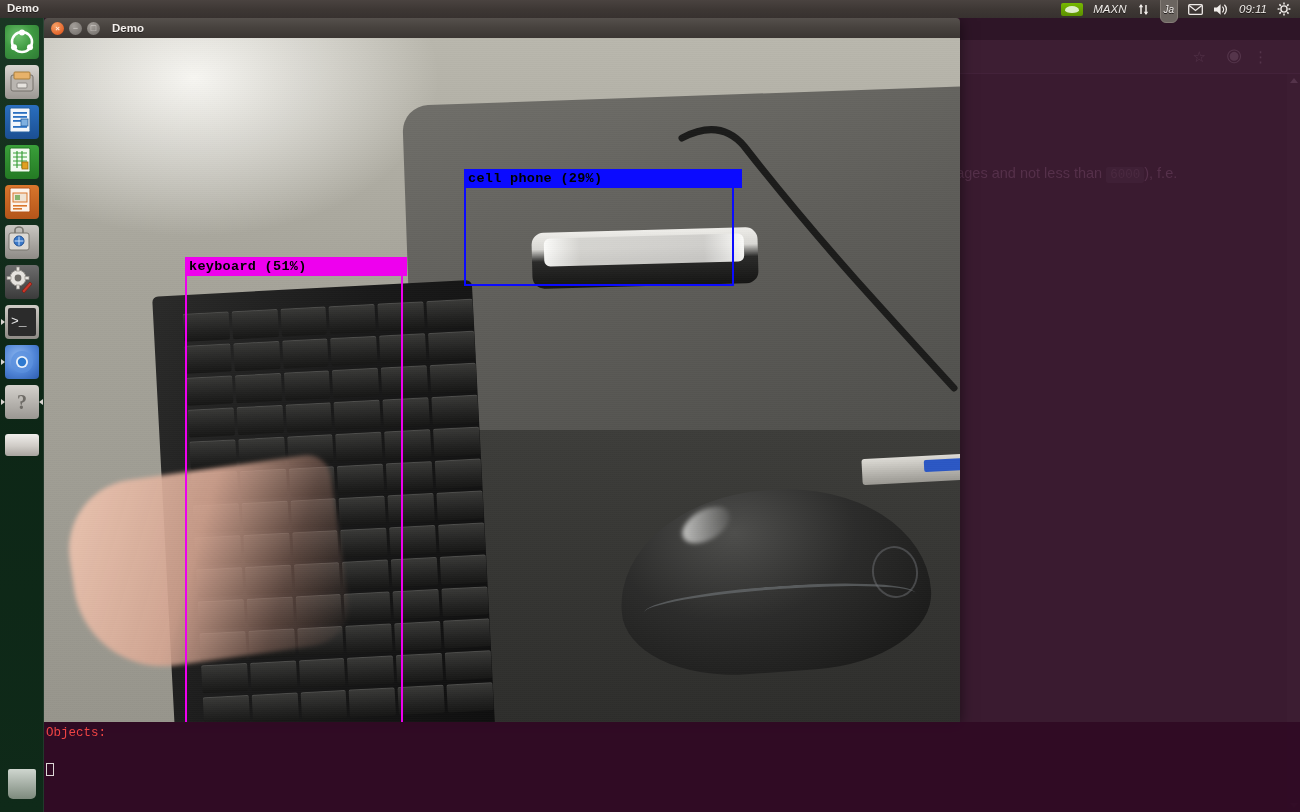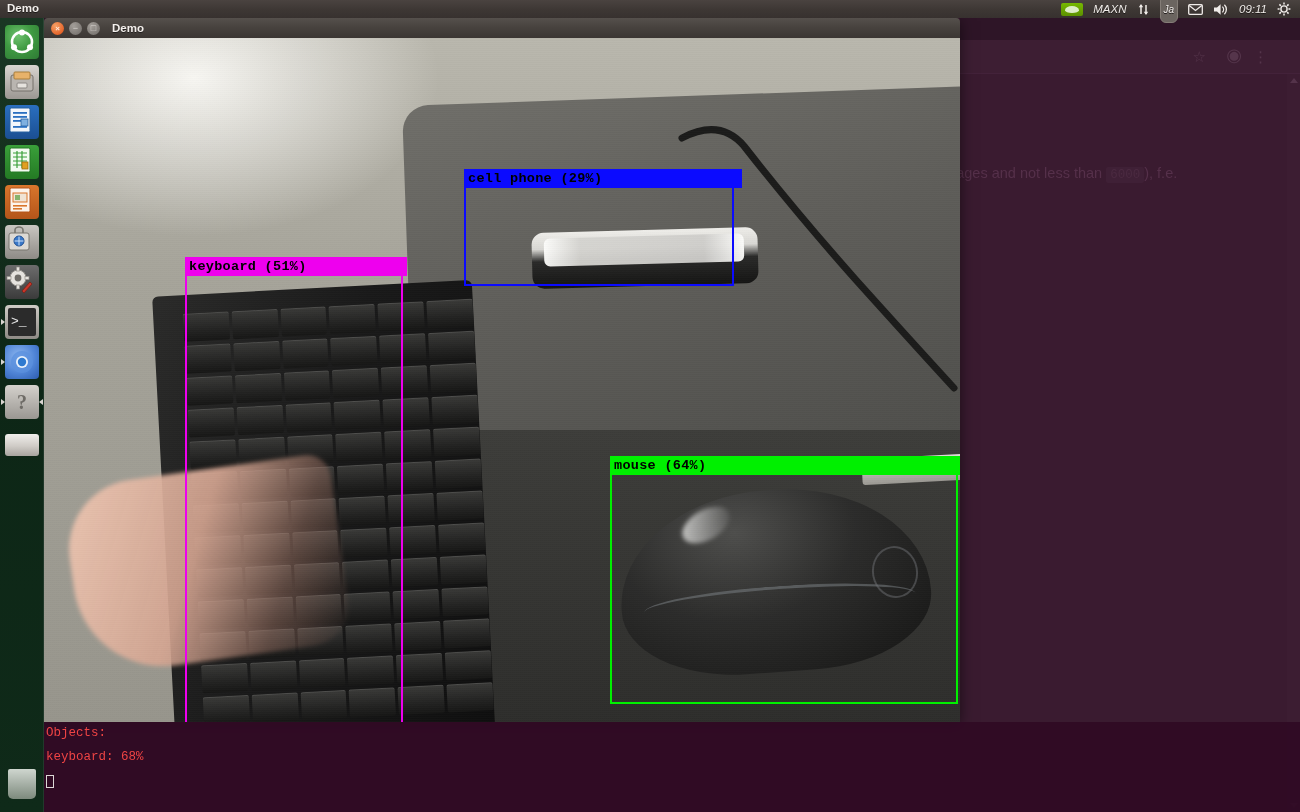--- a/index.html
+++ b/index.html
@@ -506,21 +506,20 @@
       </div>
     </div>
     <div id="bg-scrollbar"></div>
     <div id="bg-scroll-up"></div>
     <div id="bg-scroll-dn"></div>
   </div>
 
   <div id="terminal">
     <div class="tline">Objects:</div>
     <div class="tline"></div>
-    <div class="tline">keyboard: 68%</div>
     <div class="tline"></div>
     <div class="tline"><span id="term-cursor"></span></div>
   </div>
 
   <div id="demo-window">
     <div id="demo-titlebar">
       <div class="wbtn" id="wbtn-close">×</div>
       <div class="wbtn" id="wbtn-min">−</div>
       <div class="wbtn" id="wbtn-max">□</div>
       <div id="demo-title">Demo</div>
@@ -655,23 +654,20 @@
       <div class="scene-layer" id="mouse-hl"></div>
       <div class="scene-layer" id="mouse-seam"></div>
       <div class="scene-layer" id="mouse-wheel"></div>
       <div class="scene-layer" id="noise"></div>
 
       <div class="det-box" id="det-0" style="left: 420px; top: 148px; width: 270px; height: 100px; border-color: rgb(11, 11, 255);">
         <span class="det-label" style="background: rgb(11, 11, 255); top: -19px; min-width: 278px;">cell phone (29%)</span>
       </div>
       <div class="det-box" id="det-1" style="left: 141px; top: 236px; width: 218px; height: 459px; border-color: rgb(238, 0, 238);">
         <span class="det-label" style="background: rgb(238, 0, 238); top: -19px; min-width: 222px;">keyboard (51%)</span>
-      </div>
-      <div class="det-box" id="det-2" style="left: 566px; top: 435px; width: 348px; height: 231px; border-color: rgb(0, 240, 0);">
-        <span class="det-label" style="background: rgb(0, 240, 0); top: -19px; min-width: 352px;">mouse (64%)</span>
       </div>
     </div>
   </div>
 
   <div id="launcher">
     <div class="lnch-item" style="margin-top:4px;">
       <div class="lnch-icon ic-ubuntu">
         <svg width="26" height="26" viewBox="0 0 26 26" class="ind-svg">
           <circle cx="13" cy="13" r="10" fill="none" stroke="#ffffff" stroke-width="2.6"></circle>
           <circle cx="13" cy="3.6" r="3" fill="#ffffff"></circle>

